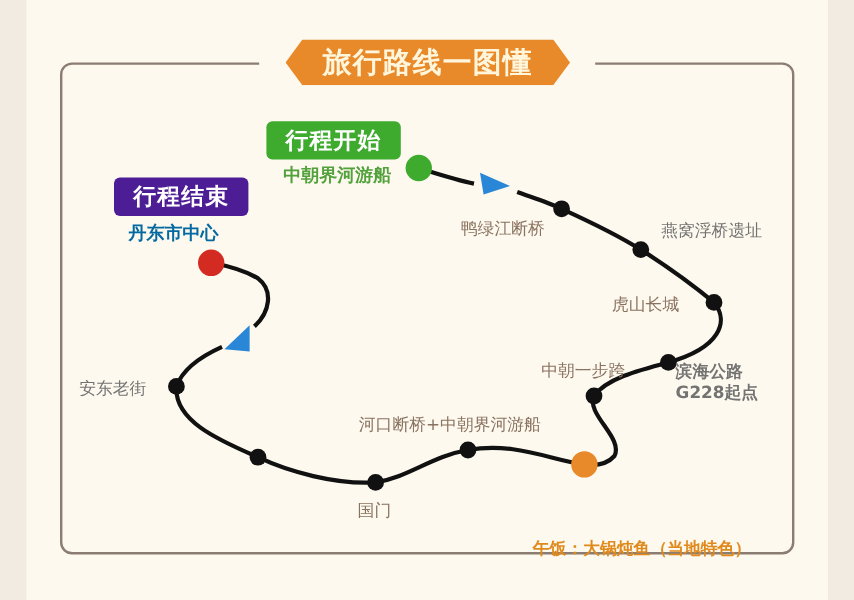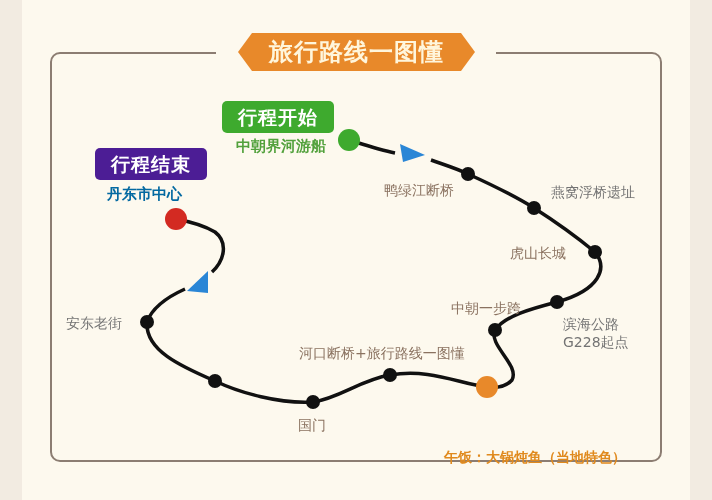--- a/index.html
+++ b/index.html
@@ -61,23 +61,23 @@
 </svg>
 
 <div class="tag tag-start">行程开始</div>
 <div class="sub sub-start">中朝界河游船</div>
 <div class="tag tag-end">行程结束</div>
 <div class="sub sub-end">丹东市中心</div>
 
 <div class="lbl" style="left:384px;top:182px;">鸭绿江断桥</div>
 <div class="lbl dark" style="left:551px;top:184px;">燕窝浮桥遗址</div>
 <div class="lbl" style="left:510px;top:245px;">虎山长城</div>
-<div class="lbl dark" style="left:563px;top:315px;">
+<div class="lbl dark" style="left:563px;top:301px;font-weight:bold;">
   <span class="line">滨海公路</span>
   <span class="line">G228起点</span>
 </div>
 <div class="lbl" style="left:403px;top:300px;margin-left:48px;">中朝一步跨</div>
 <div class="lbl lunch" style="left:444px;top:405px;">午饭：大锅炖鱼（当地特色）</div>
-<div class="lbl" style="left:299px;top:345px;">河口断桥+旅行路线一图懂</div>
+<div class="lbl" style="left:299px;top:345px;">河口断桥+中朝界河游船</div>
 <div class="lbl" style="left:298px;top:417px;">国门</div>
 <div class="lbl dark" style="left:90px;top:388px;">
 </div>
 <div class="lbl dark" style="left:66px;top:315px;">安东老街</div>
 
 </body></html>

